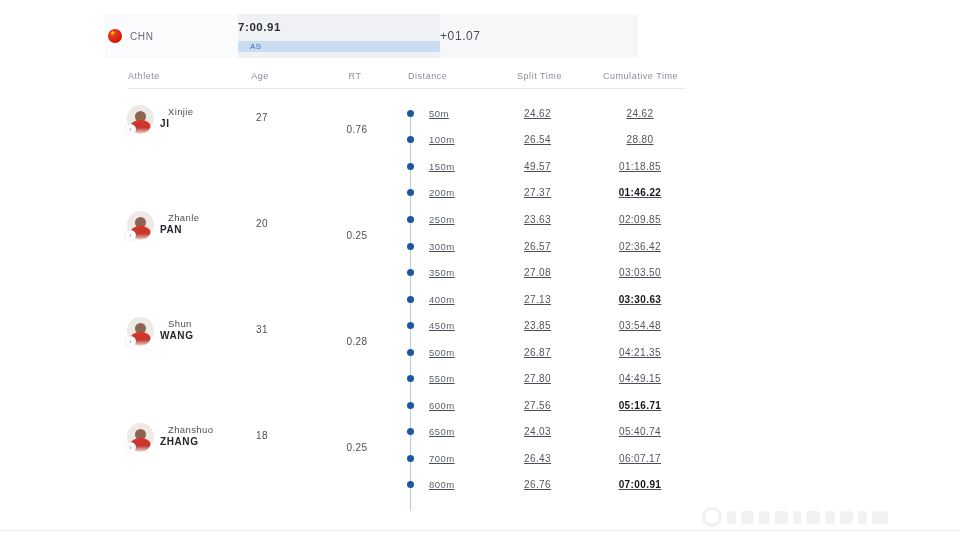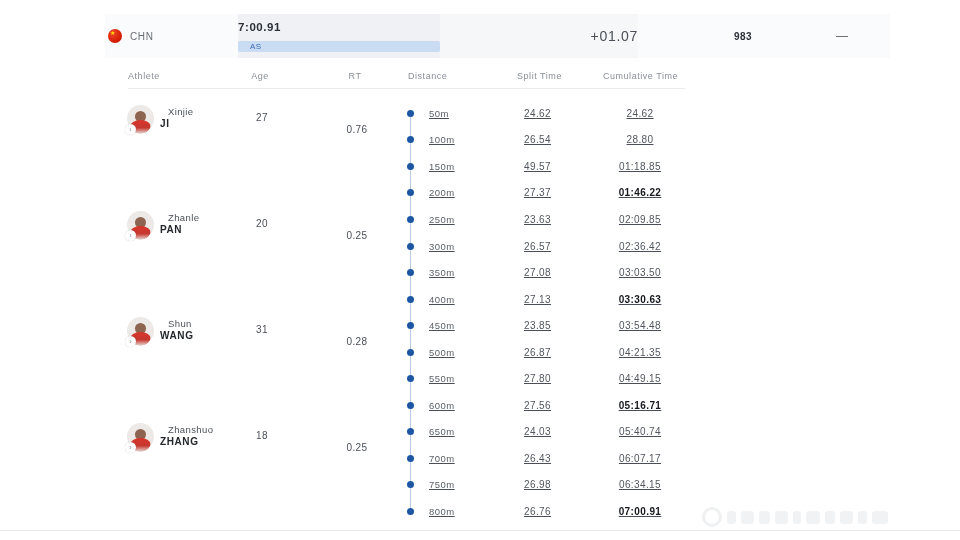--- a/index.html
+++ b/index.html
@@ -11,22 +11,22 @@
   .summary-row { position:absolute; left:105px; top:14px; width:785px; height:44px; display:flex; }
   .cell-team { width:133px; background:#fafbfc; display:flex; align-items:center; padding-left:3px; }
   .flag { width:14px; height:14px; border-radius:50%;
     background:radial-gradient(circle at 35% 30%, #f0472e 0%, #d81e06 60%, #b31504 100%);
     position:relative; flex:0 0 auto; }
   .flag::after { content:"★"; position:absolute; left:2px; top:0px; font-size:6px; color:#ffde00; line-height:8px; }
   .team-code { margin-left:8px; font-size:10px; letter-spacing:0.06em; color:#676d76; }
   .cell-time { width:202px; background:#eff1f5; display:flex; flex-direction:column; justify-content:center; gap:8px; }
   .final-time { font-size:11.5px; font-weight:bold; color:#2b2f36; letter-spacing:0.05em; }
   .record-badge { font-size:8px; font-weight:normal; color:#3b6cb5; background:#c9dcf2; padding:1px 12px; border-radius:2px; letter-spacing:0.05em; }
-  .cell-gap { width:198px; background:#f6f7f9; display:flex; align-items:center; justify-content:flex-end;
-    font-size:14px; color:#4a4f57; letter-spacing:0.05em; }
+  .cell-gap { width:198px; background:#f6f7f9; display:flex; align-items:center; justify-content:flex-start;
+    font-size:12px; color:#4a4f57; letter-spacing:0.05em; }
   .cell-points { width:252px; background:#fafbfc; position:relative; }
   .points-value { position:absolute; left:70px; top:0; width:70px; height:44px; display:flex; align-items:center; justify-content:center;
     font-size:10px; font-weight:bold; color:#2b2f36; letter-spacing:0.05em; }
   .collapse-button { position:absolute; left:192px; top:10px; width:24px; height:24px; border:none; background:transparent;
     color:#5a6068; font-size:12px; cursor:pointer; display:flex; align-items:center; justify-content:center; }
 
   
   .col-header { position:absolute; top:71px; font-size:9px; color:#8a8f98; letter-spacing:0.06em; }
   .h-athlete { left:128px; }
   .h-age { left:240px; width:40px; text-align:center; }
@@ -85,26 +85,20 @@
       <span class="flag"></span>
       <span class="team-code">CHN</span>
     </div>
     <div class="cell-time">
       <span class="final-time">7:00.91</span>
       <span class="record-badge">AS</span>
     </div>
     <div class="cell-gap">
       <span>+01.07</span>
     </div>
-    <div class="cell-points">
-      <span class="points-value">983</span>
-      <button class="collapse-button">
-        <span>—</span>
-      </button>
-    </div>
   </div>
 
   <div class="col-header h-athlete">Athlete</div>
   <div class="col-header h-age">Age</div>
   <div class="col-header h-rt">RT</div>
   <div class="col-header h-distance">Distance</div>
   <div class="col-header h-split">Split Time</div>
   <div class="col-header h-cum">Cumulative Time</div>
   <div class="header-divider"></div>
 
@@ -278,28 +272,20 @@
         <span class="split-cell">24.03</span>
         <span class="cum-cell">05:40.74</span>
       </div>
       <div class="split-row">
         <span class="dot-cell">
             <span class="dot"></span>
           </span>
         <span class="dist-cell">700m</span>
         <span class="split-cell">26.43</span>
         <span class="cum-cell">06:07.17</span>
-      </div>
-      <div class="split-row">
-        <span class="dot-cell">
-            <span class="dot"></span>
-          </span>
-        <span class="dist-cell">750m</span>
-        <span class="split-cell">26.98</span>
-        <span class="cum-cell">06:34.15</span>
       </div>
       <div class="split-row">
         <span class="dot-cell">
             <span class="dot"></span>
           </span>
         <span class="dist-cell">800m</span>
         <span class="split-cell">26.76</span>
         <span class="cum-cell final">07:00.91</span>
       </div>
     </div>

